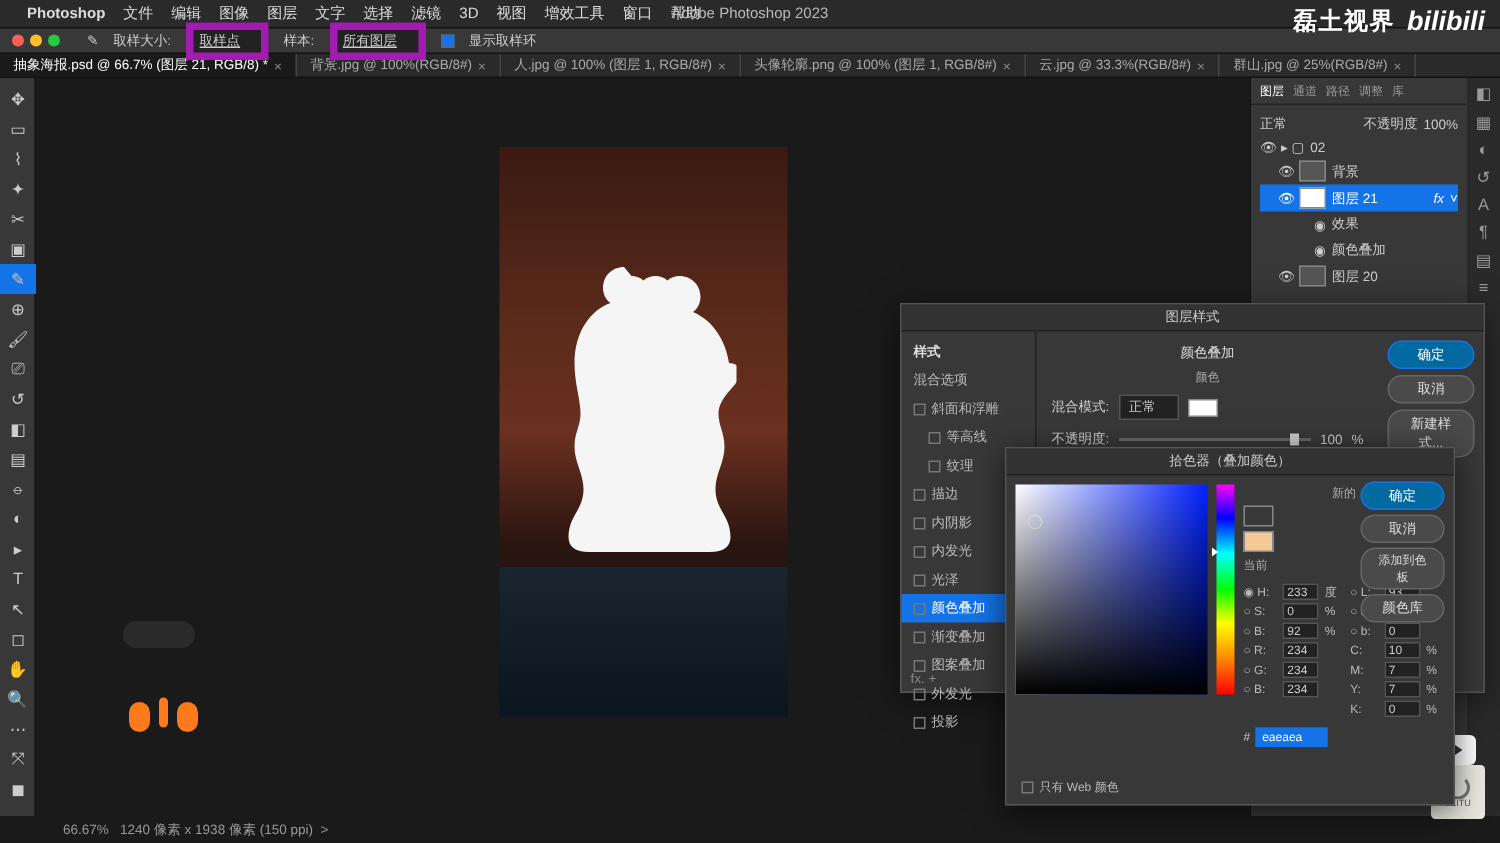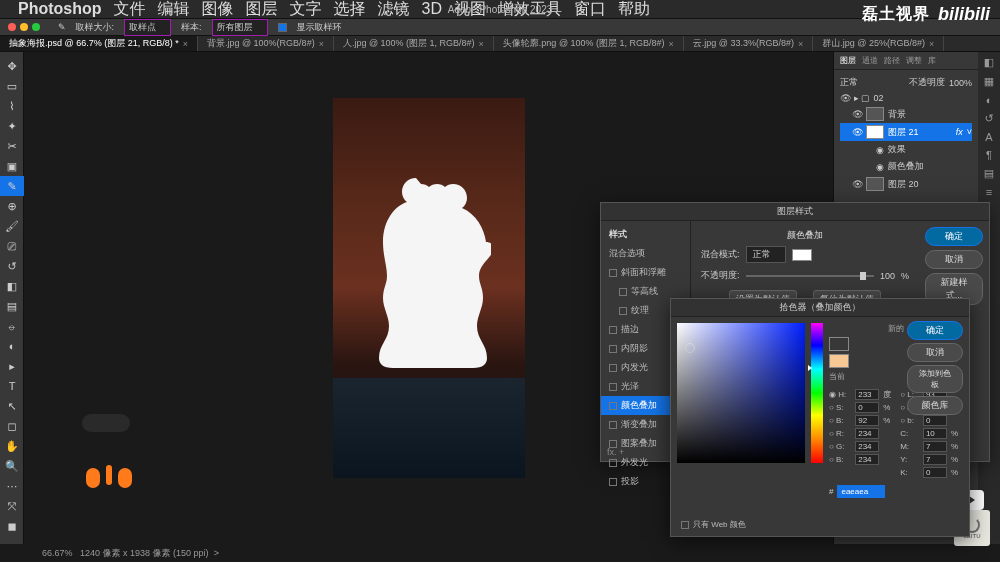--- a/index.html
+++ b/index.html
@@ -1,34 +1,34 @@
 <!DOCTYPE html>
 <html><head>
 <meta charset="utf-8">
 <style>
 * { margin: 0; padding: 0; box-sizing: border-box; font-family: -apple-system, "Helvetica Neue", Arial, sans-serif; }
 body { background: #1a1a1a; width: 1000px; height: 562px; overflow: hidden; position: relative; color: #ccc; font-size: 10px; }
 
 
-.menubar { height: 18px; background: #2a2a2a; display: flex; align-items: center; padding: 0 6px; gap: 12px; font-size: 16px; color: #ddd; }
+.menubar { height: 18px; background: #2a2a2a; display: flex; align-items: center; padding: 0 6px; gap: 12px; font-size: 10px; color: #ddd; }
 .menubar .apple { font-size: 11px; }
 .menubar .item { cursor: default; }
 .win-title { position: absolute; top: 0; left: 50%; transform: translateX(-50%); font-size: 10px; color: #bbb; height: 18px; display: flex; align-items: center; }
 
 
 .watermark { position: absolute; top: 4px; right: 10px; display: flex; gap: 8px; align-items: center; }
 .watermark .cn { font-size: 16px; font-weight: bold; color: #fff; letter-spacing: 1px; }
 .watermark .bili { font-size: 18px; font-weight: 900; color: #fff; font-style: italic; }
 
 
 .optbar { height: 18px; background: #383838; display: flex; align-items: center; padding: 0 8px; gap: 10px; font-size: 9px; color: #ccc; border-top: 1px solid #111; border-bottom: 1px solid #111; }
 .traffic { display: flex; gap: 4px; margin-right: 8px; }
 .traffic span { width: 8px; height: 8px; border-radius: 50%; display: inline-block; }
 .tl-r { background: #ff5f56; } .tl-y { background: #ffbd2e; } .tl-g { background: #27c93f; }
-.optbar .sel { background: #222; border: 1px solid #a21caf; padding: 1px 14px 1px 4px; font-size: 9px; position: relative; }
+.optbar .sel { background: #222; border: 5px solid #a21caf; padding: 1px 14px 1px 4px; font-size: 9px; position: relative; text-decoration: underline; }
 .optbar .chk { width: 9px; height: 9px; background: #222; border: 1px solid #666; display: inline-block; vertical-align: middle; }
 
 
 .tabbar { height: 16px; background: #2a2a2a; display: flex; align-items: center; font-size: 9px; color: #aaa; border-bottom: 1px solid #111; }
 .tabbar .tab { padding: 0 9px; border-right: 1px solid #444; height: 100%; display: flex; align-items: center; gap: 4px; cursor: default; }
 .tabbar .tab.active { background: #1a1a1a; color: #fff; }
 .tabbar .tab .x { color: #888; }
 
 
 .workspace { display: flex; height: calc(100% - 70px); }
@@ -334,20 +334,21 @@
         </div>
       <div class="item">
           <span class="chk2"></span>
           <span>投影</span>
           <span style="margin-left:auto">+</span>
         </div>
       <div class="trash">fx.  +</div>
     </div>
     <div class="ls-mid">
       <div style="text-align:center;color:#ddd;margin-bottom:4px">颜色叠加</div>
+      <div style="text-align:center;font-size:8px;color:#aaa;margin-bottom:6px">颜色</div>
       <div class="row">
         <span>混合模式:</span>
         <span class="sel" style="padding:1px 14px 1px 6px;background:#222;border:1px solid #555">正常</span>
         <span class="swatch"></span>
       </div>
       <div class="row">
         <span>不透明度:</span>
         <span class="slider">
             <span class="handle"></span>
           </span>

